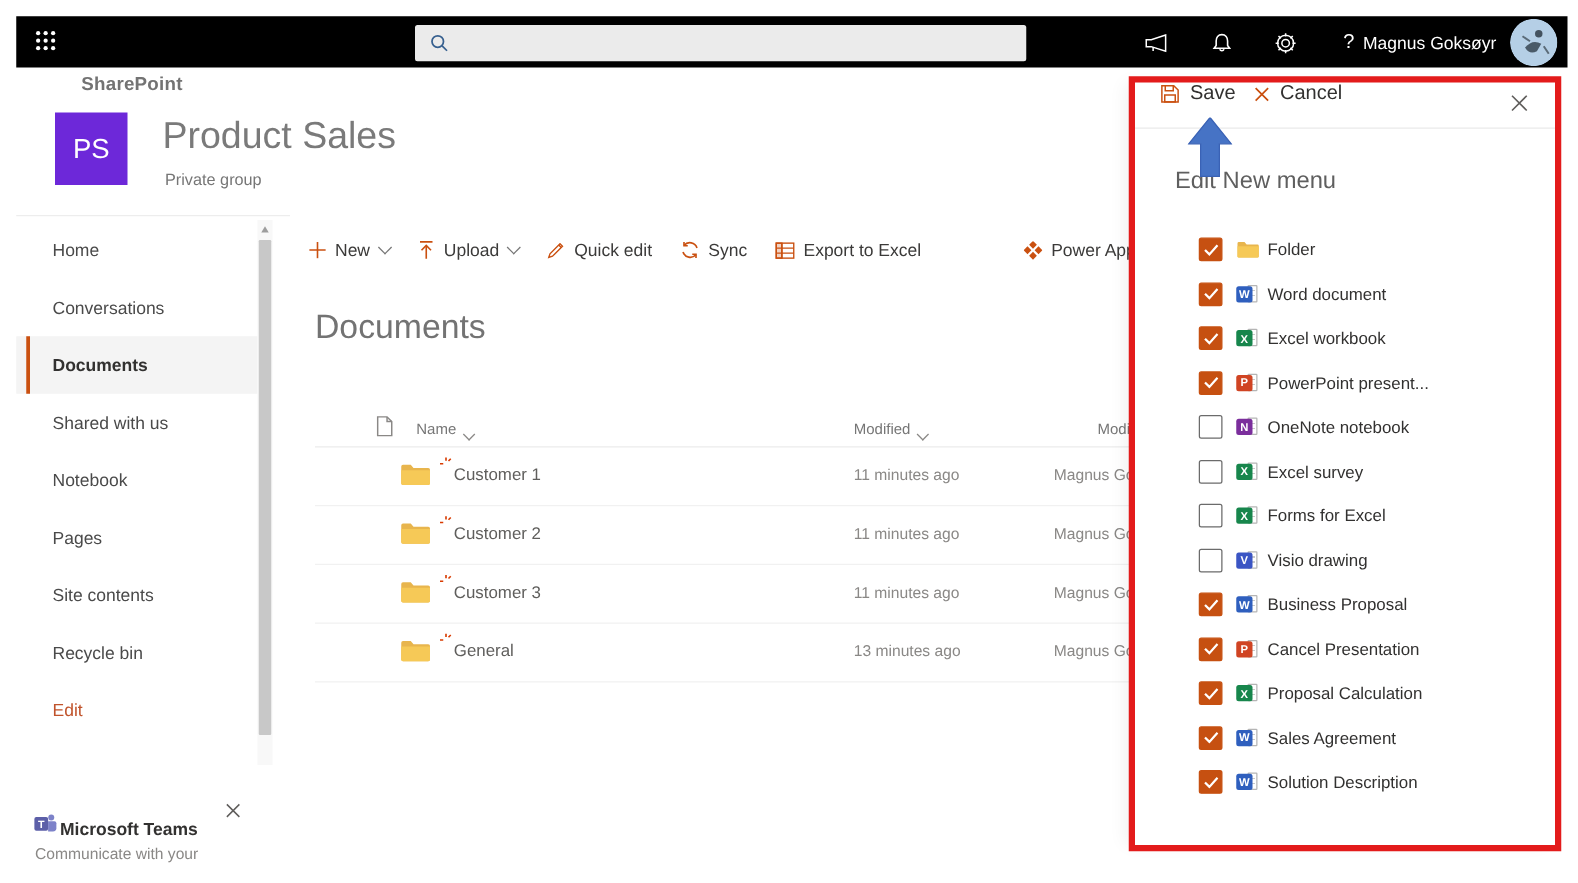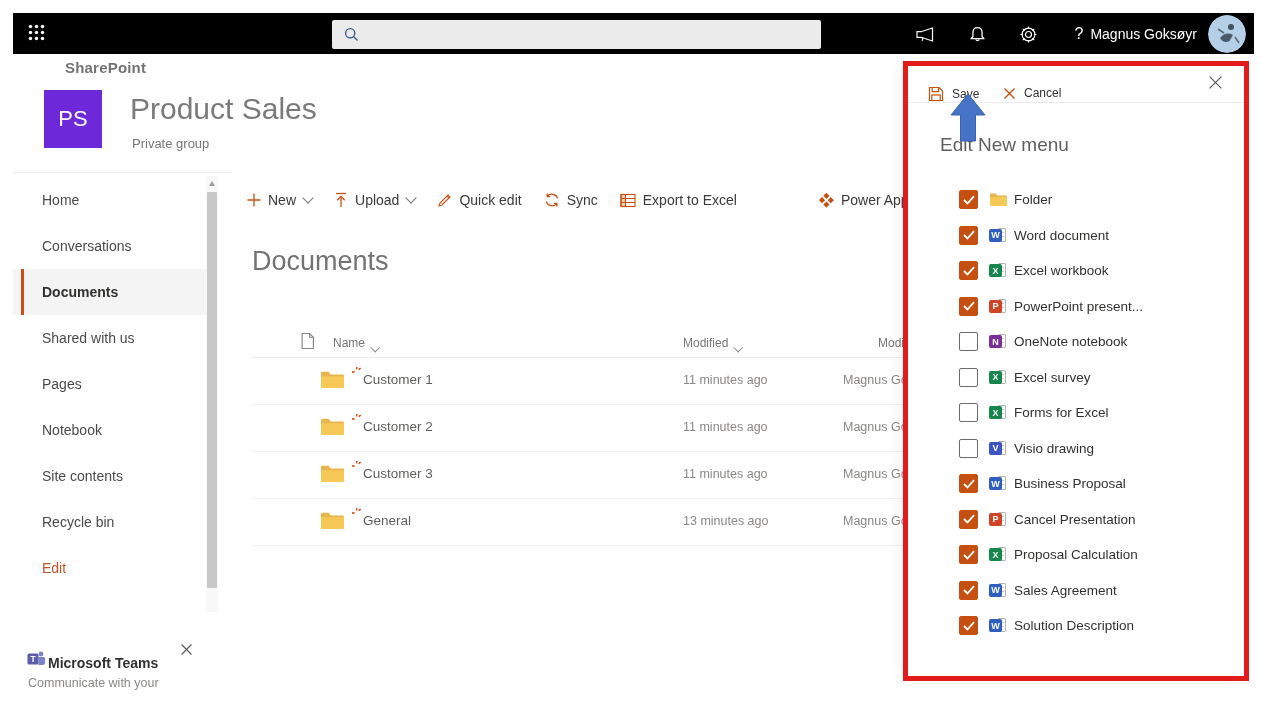--- a/index.html
+++ b/index.html
@@ -69,21 +69,21 @@
   .row-new{position:absolute;left:99px;top:5px;display:none;}
   .row-new.show{display:block;}
   .row-name{position:absolute;left:111px;top:14px;font-size:13.5px;color:#5f5e5c;}
   .row-mod{position:absolute;left:431px;top:15px;font-size:12.5px;color:#8a8886;}
   .row-by{position:absolute;left:591px;top:15px;font-size:12.5px;color:#8a8886;white-space:nowrap;}
 
   
   .panel{position:absolute;left:908px;top:66px;width:337px;height:610px;background:#fff;z-index:30;
          box-shadow:-8px 0 14px rgba(0,0,0,.06);}
   .p-cmdbar{position:absolute;left:0;top:0;width:100%;height:37px;border-bottom:1px solid #eaeaea;box-sizing:border-box;}
-  .p-save,.p-cancel{position:absolute;top:20px;display:flex;align-items:center;cursor:pointer;font-size:12px;color:#323130;}
+  .p-save,.p-cancel{position:absolute;top:0;display:flex;align-items:center;cursor:pointer;font-size:16px;color:#323130;}
   .p-save{left:20px;} .p-cancel{left:95px;}
   .p-save svg,.p-cancel svg{margin-right:8px;}
   .p-close{position:absolute;right:22px;top:9px;cursor:pointer;}
   .p-title{position:absolute;left:32px;top:68px;font-size:19px;font-weight:300;color:#5f5f5f;}
   .p-list{position:absolute;left:0;top:116px;width:100%;}
   .p-row{position:relative;height:35.5px;display:flex;align-items:center;cursor:pointer;}
   .cb{position:relative;flex:0 0 auto;width:19px;height:19px;margin-left:51px;border:1.5px solid #6b6b6b;
       border-radius:2px;box-sizing:border-box;background:#fff;display:flex;align-items:center;justify-content:center;}
   .cb svg{display:none;}
   .cb.on{background:#c65011;border-color:#c65011;}
@@ -171,23 +171,23 @@
   <div class="side-line"></div>
   <nav class="sidebar" id="sidebar-list">
     <div class="nav-item">Home</div>
 
     <div class="nav-item">Conversations</div>
 
     <div class="nav-item selected">Documents</div>
 
     <div class="nav-item">Shared with us</div>
 
+    <div class="nav-item">Notebook</div>
+
     <div class="nav-item">Pages</div>
-
-    <div class="nav-item">Notebook</div>
 
     <div class="nav-item">Site contents</div>
 
     <div class="nav-item">Recycle bin</div>
 
     <div class="nav-item accent">Edit</div>
   </nav>
 
   <div class="sb-track">
     <span class="sb-up"></span>

